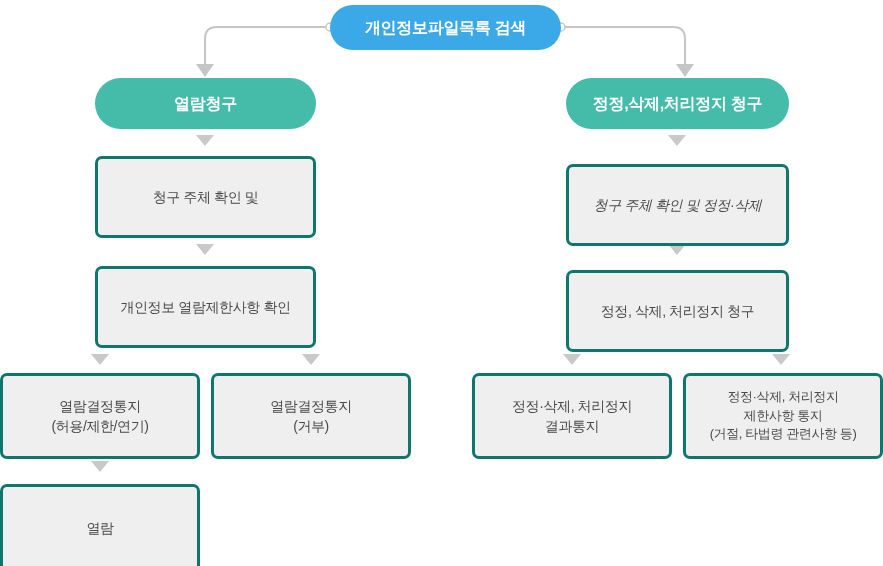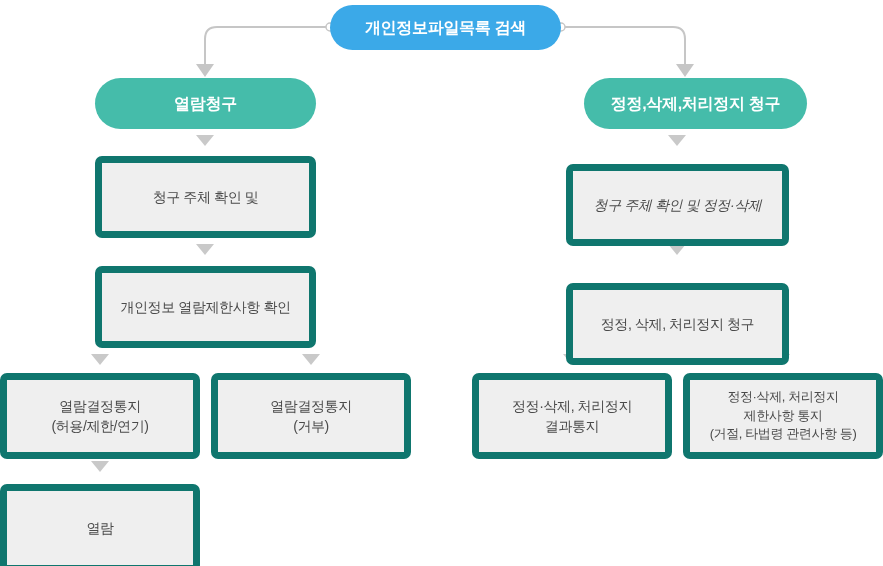--- a/index.html
+++ b/index.html
@@ -12,21 +12,21 @@
 
   
   .pill{position:absolute;display:flex;align-items:center;justify-content:center;
         border-radius:28px;color:#ffffff;font-weight:bold;letter-spacing:-0.3px;
         text-align:center;line-height:1.2;}
   .pill.blue{background:#3BA9E8;}
   .pill.green{background:#45BCAA;}
 
   
   .box{position:absolute;display:flex;align-items:center;justify-content:center;
-       background:#EFEFEF;border:7px solid #0f766e;border-radius:7px;
+       background:#EFEFEF;border:3px solid #0f766e;border-radius:7px;
        color:#4A4A4A;text-align:center;line-height:1.45;letter-spacing:-0.4px;
        box-sizing:border-box;}
 
   
   .tri{position:absolute;width:0;height:0;
        border-left:9px solid transparent;border-right:9px solid transparent;
        border-top:11px solid #C9C9C9;}
 
   .ln{display:block;}
 </style>
@@ -49,21 +49,21 @@
   </svg>
 
   <div class="pill green" style="left:95px;top:78px;width:221px;height:51px;font-size:16px;">
     <span class="ln">열람청구</span>
   </div>
 
   <div class="pill blue" style="left:330px;top:5px;width:231px;height:45px;font-size:16px;">
     <span class="ln">개인정보파일목록 검색</span>
   </div>
 
-  <div class="pill green" style="left:584px;top:78px;width:223px;height:51px;font-size:16px;">
+  <div class="pill green" style="left:566px;top:78px;width:223px;height:51px;font-size:16px;">
     <span class="ln">정정,삭제,처리정지 청구</span>
   </div>
 
   <div class="tri" style="left:196px;top:135px;"></div>
   <div class="tri" style="left:668px;top:135px;"></div>
 
   <div class="tri" style="left:196px;top:244px;"></div>
   <div class="tri" style="left:668px;top:244px;"></div>
 
   <div class="tri" style="left:91px;top:354px;"></div>
@@ -93,21 +93,21 @@
   </div>
 
   <div class="box" style="left:0px;top:484px;width:200px;height:88px;font-size:14px;flex-direction:column;">
     <span class="ln">열람</span>
   </div>
 
   <div class="box" style="left:566px;top:164px;width:223px;height:82px;font-size:14px;flex-direction:column;font-style:italic;">
     <span class="ln">청구 주체 확인 및 정정·삭제</span>
   </div>
 
-  <div class="box" style="left:566px;top:283px;width:223px;height:82px;font-size:14px;flex-direction:column;">
+  <div class="box" style="left:566px;top:270px;width:223px;height:82px;font-size:14px;flex-direction:column;">
     <span class="ln">정정, 삭제, 처리정지 청구</span>
   </div>
 
   <div class="box" style="left:472px;top:373px;width:200px;height:86px;font-size:14px;flex-direction:column;">
     <span class="ln">정정·삭제, 처리정지</span>
     <span class="ln">결과통지</span>
   </div>
 
   <div class="box" style="left:683px;top:373px;width:200px;height:86px;font-size:13px;flex-direction:column;">
     <span class="ln">정정·삭제, 처리정지</span>

